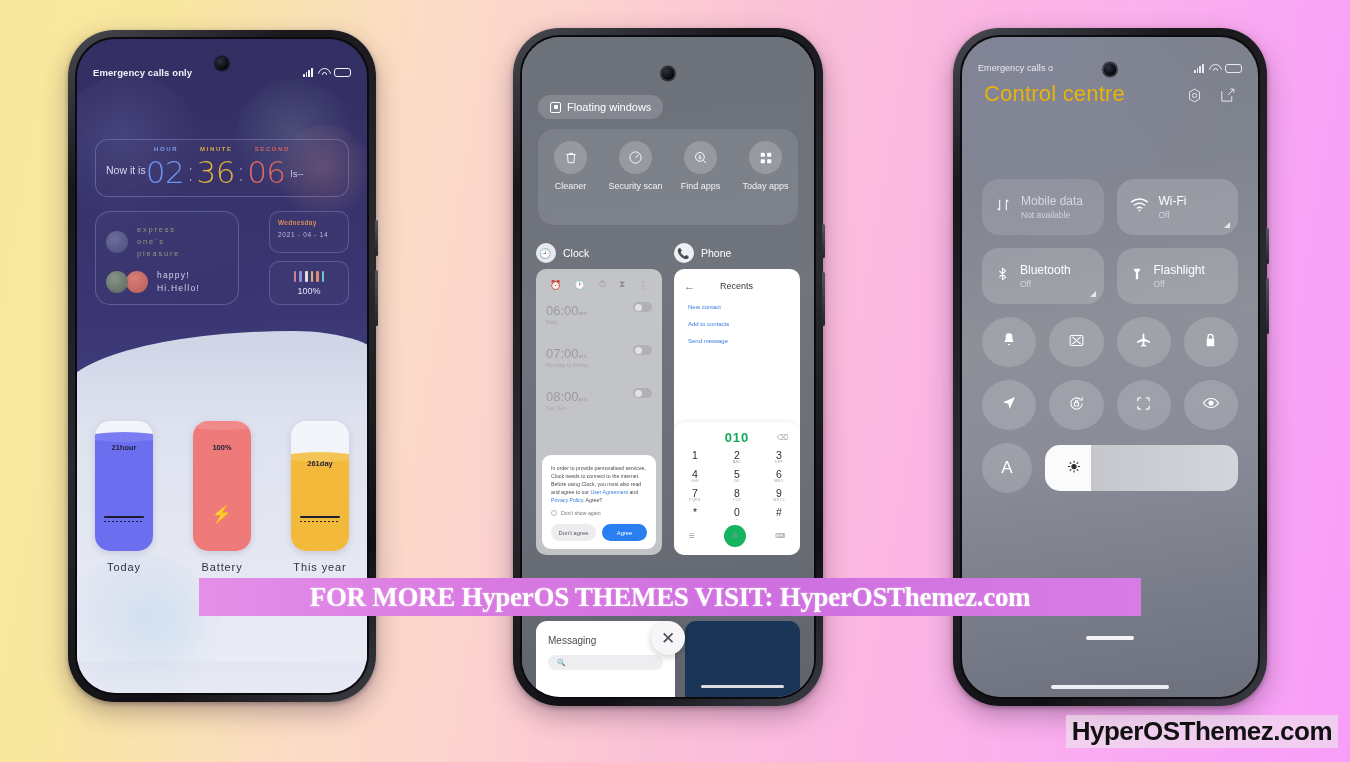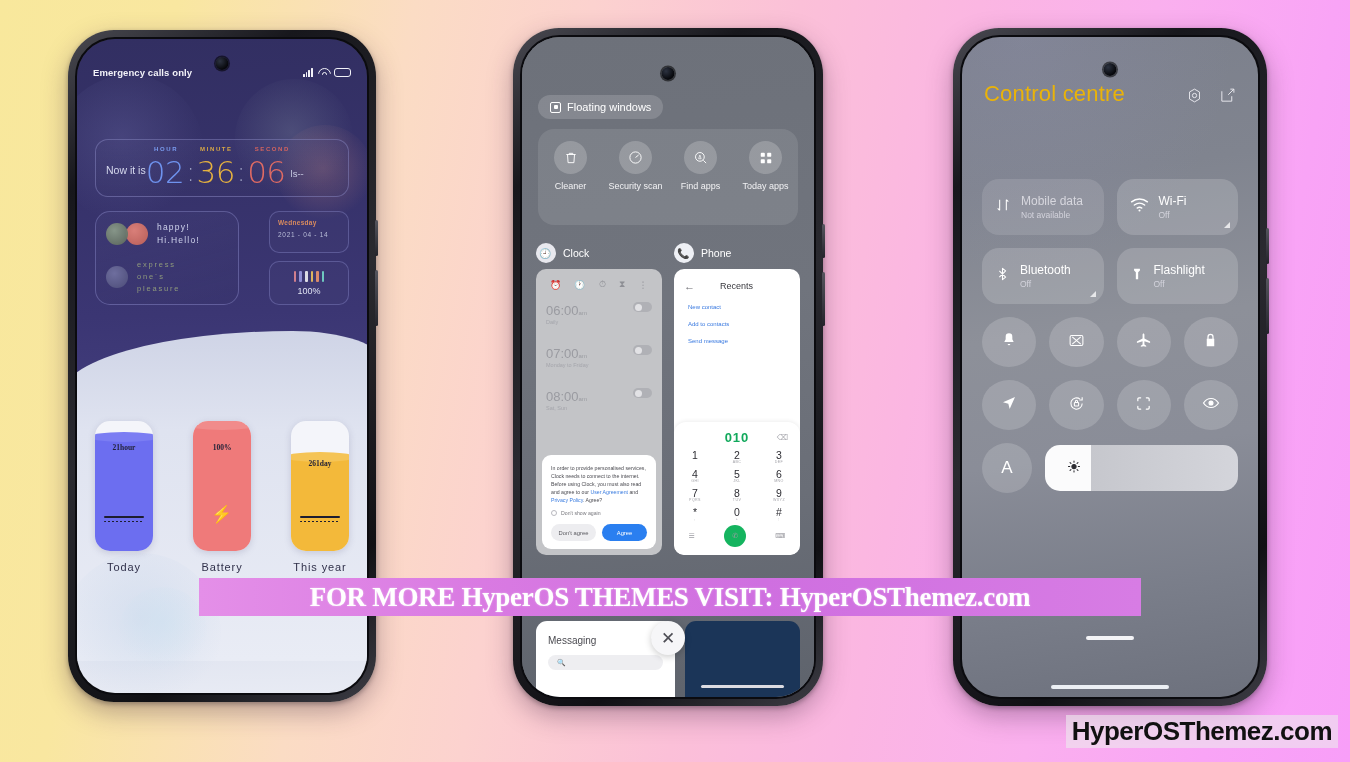--- a/index.html
+++ b/index.html
@@ -149,21 +149,21 @@
   .p1-fill { position:absolute; left:0; right:0; bottom:0; }
   .p1-fill.blue{ height:88%; background:#6c6ef0; }
   .p1-fill.red { height:97%; background:#ef7a7a; }
   .p1-fill.yel { height:72%; background:#f3b93a; }
   .p1-wavetop { position:absolute; left:-10%; right:-10%; height:10px; top:-5px;
     border-radius:50%; }
   .p1-fill.blue .p1-wavetop{ background:#7b7df3; }
   .p1-fill.red .p1-wavetop{ background:#f18b8b; }
   .p1-fill.yel .p1-wavetop{ background:#f5c456; }
   .p1-val { position:absolute; left:0; right:0; text-align:center; font-size:7.5px;
-    color:#23233a; font-weight:bold;font-family:Liberation Serif, serif; }
+    color:#23233a; font-weight:bold; }
   .p1-lines { position:absolute; left:16%; right:16%; bottom:26px; }
   .p1-lines i{ display:block; height:1.4px; background:#1d1d30; margin-bottom:3px; border-radius:1px;}
   .p1-lines i:nth-child(2){ background:repeating-linear-gradient(90deg,#1d1d30 0 2px,transparent 2px 4px); }
   .p1-bolt { position:absolute; left:0; right:0; bottom:26px; text-align:center; font-size:17px; color:#1b1b2c; }
   .p1-cap { text-align:center; font-size:11px; color:#30304a; margin-top:10px; letter-spacing:.9px; }
 
   
   #phone2 { left: 513px; top: 28px; width: 310px; height: 678px; }
   .p2-screen { position:absolute; inset:0; background:#6b6f78; }
   .p2-blur { position:absolute; inset:0;
@@ -357,34 +357,34 @@
         <span class="d h">02</span>
         <span class="d c">:</span>
         <span class="d m">36</span>
         <span class="d c">:</span>
         <span class="d s">06</span>
       </div>
       <div class="p1-is">ls--</div>
     </div>
 
     <div class="p1-card-l">
+      <div class="p1-row" style="padding-top:12px">
+        <span class="dot dot-c"></span>
+        <div class="p1-txt2">
+          <div>express</div>
+          <div>one´s</div>
+          <div>pleasure</div>
+        </div>
+      </div>
       <div class="p1-row">
         <span class="dot dot-a"></span>
         <span class="dot dot-b"></span>
         <div class="p1-txt1">
           <div>happy!</div>
           <div>Hi.Hello!</div>
-        </div>
-      </div>
-      <div class="p1-row" style="padding-top:12px">
-        <span class="dot dot-c"></span>
-        <div class="p1-txt2">
-          <div>express</div>
-          <div>one´s</div>
-          <div>pleasure</div>
         </div>
       </div>
     </div>
 
     <div class="p1-card-date">
       <div class="p1-wd">Wednesday</div>
       <div class="p1-dt">2021 - 04 - 14</div>
     </div>
 
     <div class="p1-card-bat">
@@ -639,20 +639,33 @@
   <div class="sidebtn" style="top:244px;height:54px"></div>
 </div>
 
 <div class="phone" id="phone3">
   <div class="phone-inner">
     <div class="p3-screen">
       <div class="p3-tint"></div>
     </div>
     <div class="punch" style="top:26px"></div>
 
+    <div class="statusbar p3">
+      <div>Emergency calls o</div>
+      <div class="sb-icons">
+        <span class="ico-signal">
+            <i></i>
+            <i></i>
+            <i></i>
+            <i></i>
+          </span>
+        <span class="ico-wifi"></span>
+        <span class="ico-batt"></span>
+      </div>
+    </div>
 
     <div class="p3-title">Control centre</div>
     <div class="p3-acts">
       <span>
         <svg width="17" height="17" viewBox="0 0 24 24" fill="none" stroke="currentColor" stroke-width="1.4">
           <path d="M12 3l7 4v10l-7 4-7-4V7z"></path>
             <circle cx="12" cy="12" r="3"></circle>
           </svg>
       </span>
       <span>

